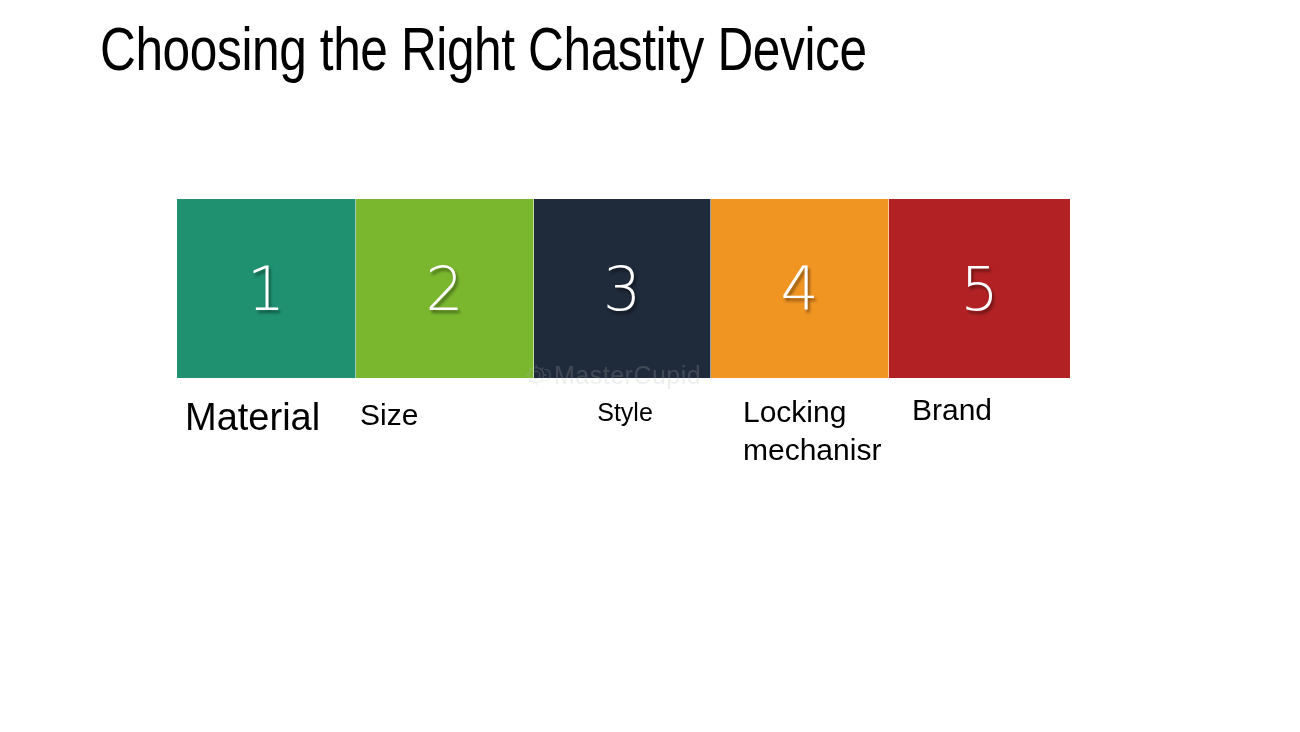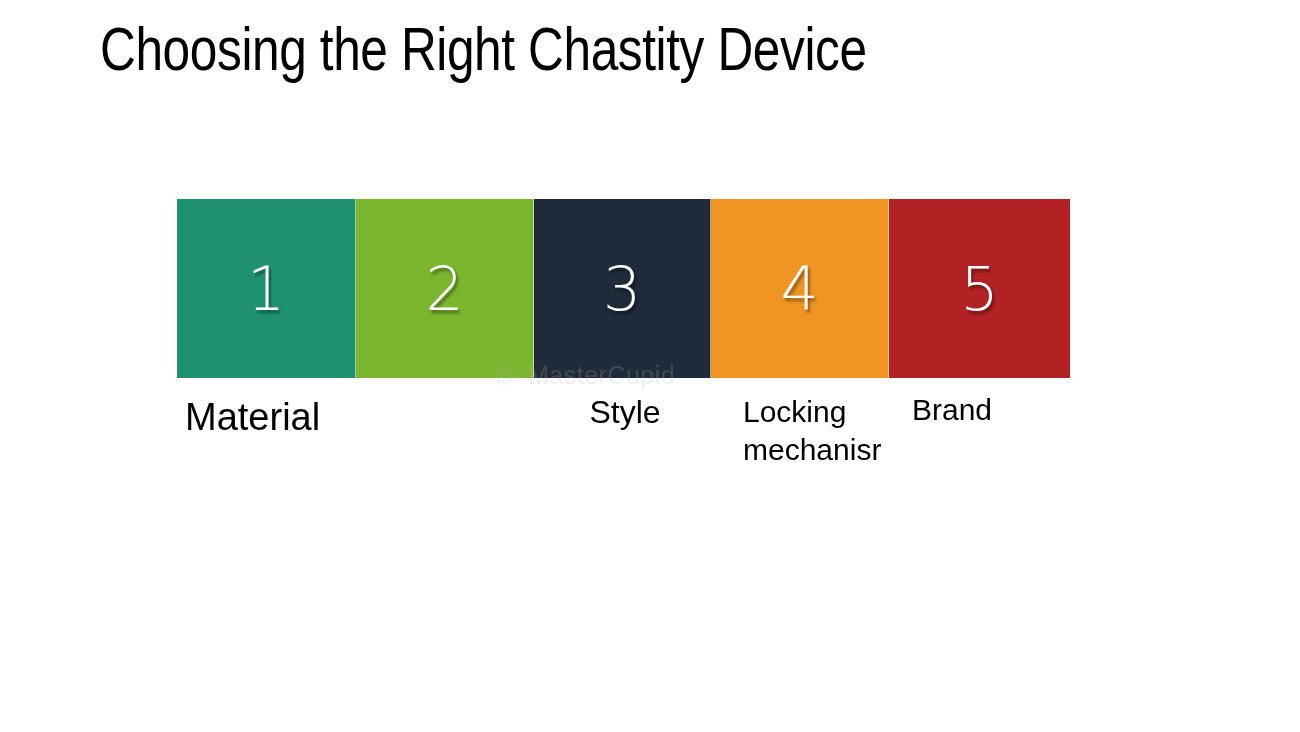--- a/index.html
+++ b/index.html
@@ -104,21 +104,21 @@
   .caption-2 {
     left: 183px;
     width: 172px;
     font-size: 30px;
     line-height: 38px;
     padding-top: 11px;
   }
   .caption-3 {
     left: 363px;
     width: 170px;
-    font-size: 32px;
+    font-size: 25px;
     line-height: 38px;
     padding-top: 8px;
     text-align: center;
   }
   .caption-4 {
     left: 560px;
     width: 162px;
     font-size: 30px;
     line-height: 38px;
     padding-top: 8px;
@@ -130,27 +130,26 @@
     width: 170px;
     font-size: 30px;
     line-height: 38px;
     padding-top: 6px;
     text-align: center;
   }
 
   
   .watermark {
     position: absolute;
-    left: 492px;
+    left: 524px;
     top: 358px;
     width: 245px;
     height: 34px;
     display: flex;
     align-items: center;
-    gap: 6px;
     opacity: 0.22;
     pointer-events: none;
     user-select: none;
   }
   .watermark-mark {
     width: 30px;
     height: 28px;
     flex: 0 0 auto;
   }
   .watermark-text {
@@ -205,20 +204,21 @@
       </g>
     </svg>
   </span>
   <span class="watermark-text" style="color: rgb(183, 183, 183);">MasterCupid</span>
 </div>
 
 <div class="caption-row">
 
   <div class="caption caption-1">Material</div>
 
+  <div class="caption caption-2">Size</div>
 
   <div class="caption caption-3">Style</div>
 
   <div class="caption caption-4 caption-multiline">Locking mechanisr</div>
 
   <div class="caption caption-5">Brand</div>
 
 </div>
 
 </body></html>

